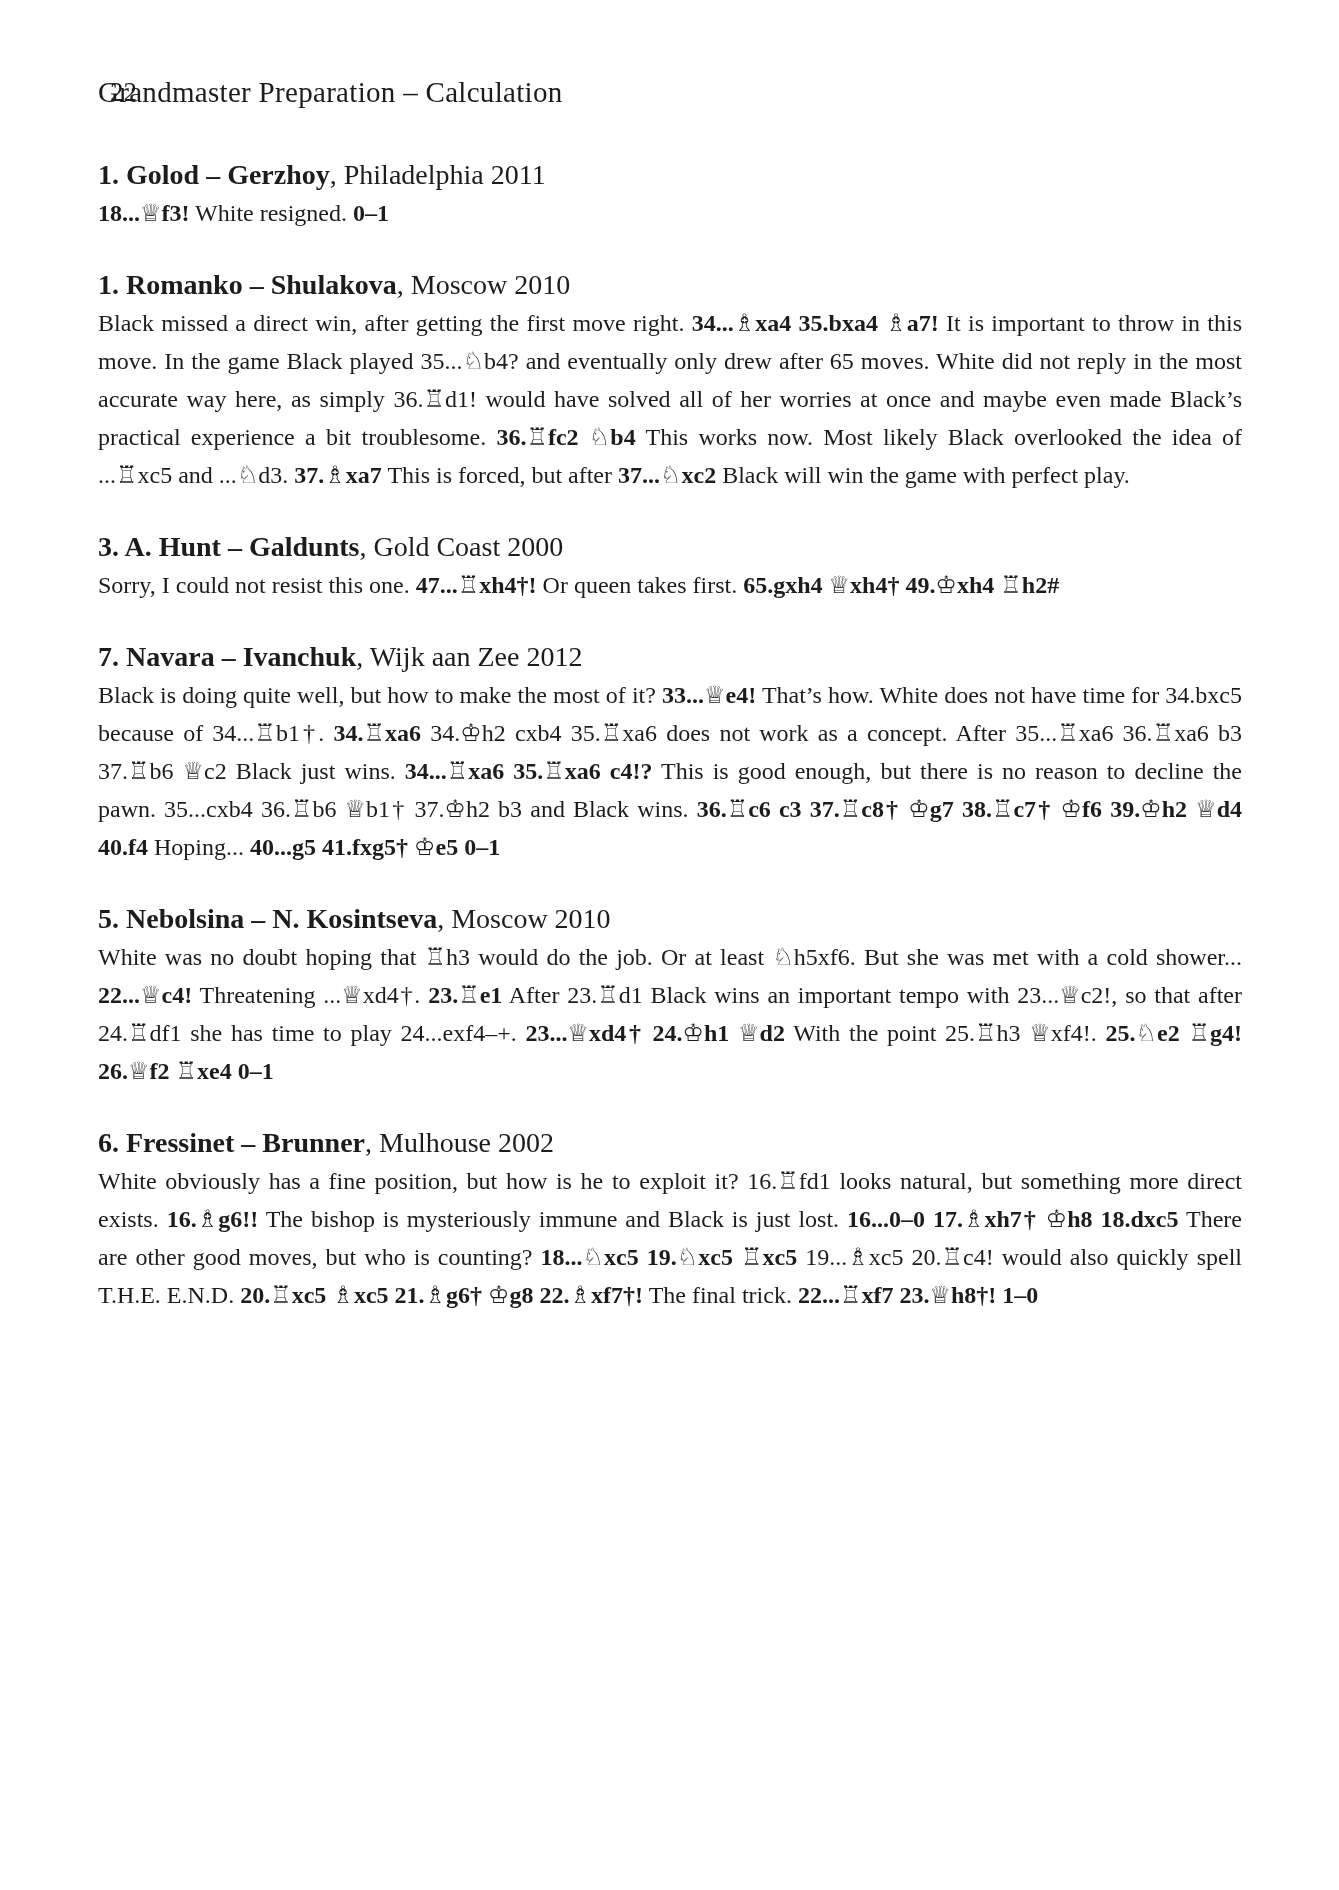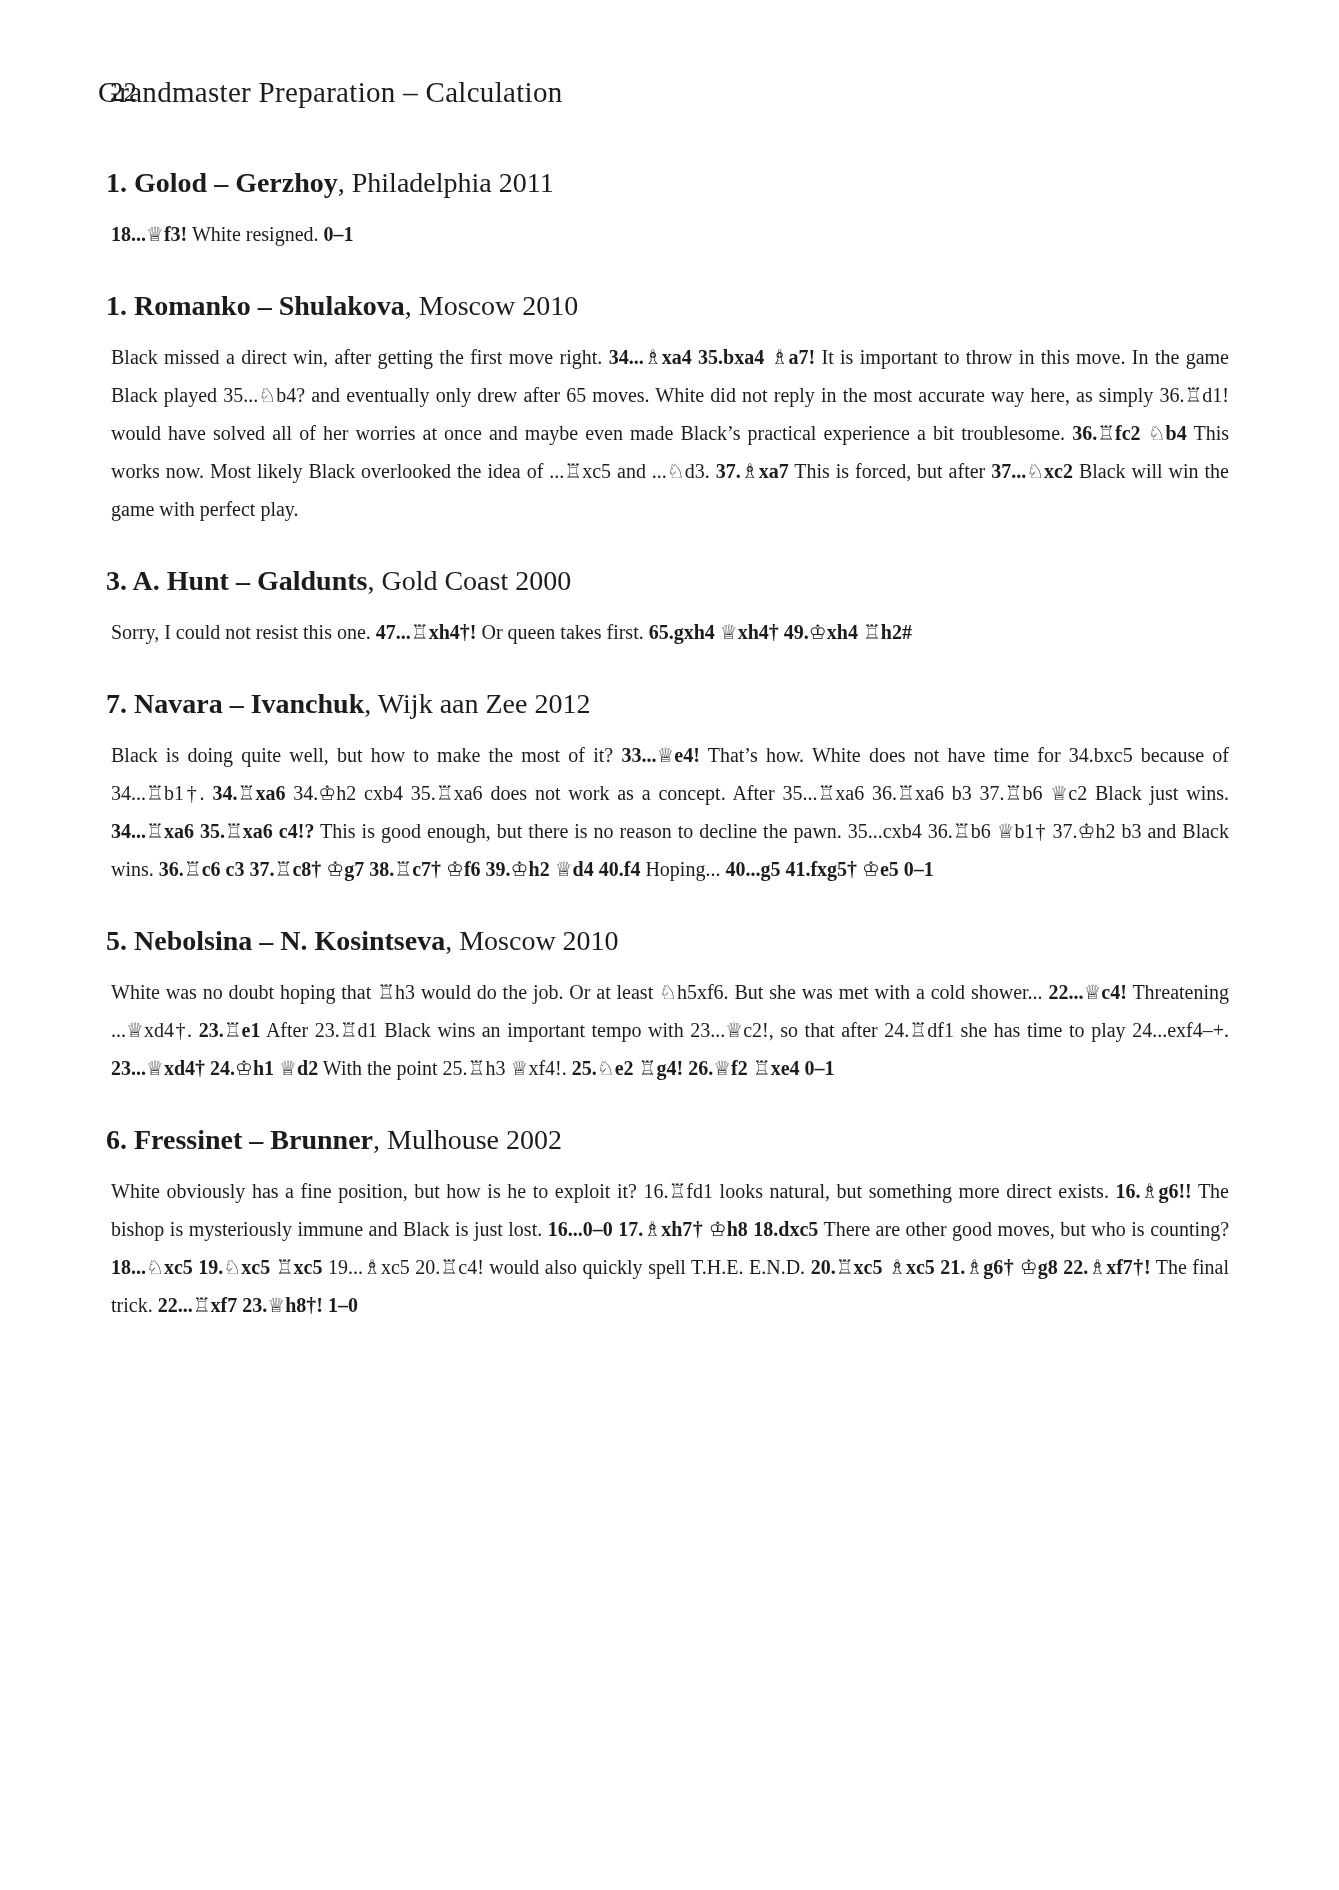--- a/index.html
+++ b/index.html
@@ -39,28 +39,28 @@
   .content {
     position: absolute;
     top: 156px;
     left: 98px;
     width: 1144px;
   }
   section.solution {
     margin: 0 0 34px 0;
   }
   h2.game-heading {
-    margin: 8px;
+    margin: 0;
     font-size: 28px;
     line-height: 38px;
     font-weight: normal;
   }
   p.annotation {
-    margin: 13px;
-    font-size: 20px;
+    margin: 0;
+    font-size: 24px;
     line-height: 38px;
     text-align: justify;
   }
   .b {
     font-weight: bold;
   }
 </style>
 </head>
 <body>
 

